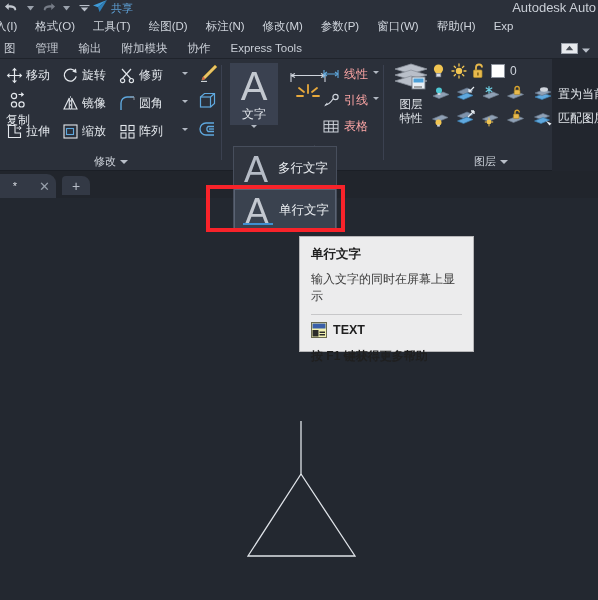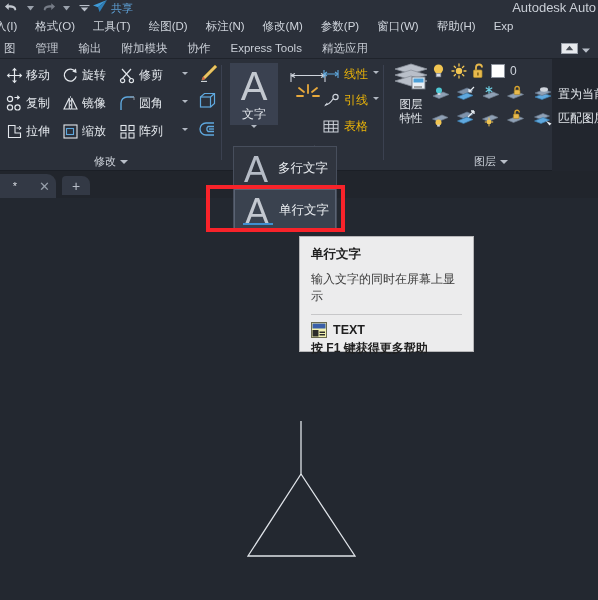--- a/index.html
+++ b/index.html
@@ -92,21 +92,21 @@
     position: absolute; display: flex; flex-direction: column; align-items: center;
     width: 48px;
   }
   .big-btn .glyph { height: 42px; display: flex; align-items: flex-end; justify-content: center; }
   .big-btn .cap { color: #e3e7ec; font-size: 12px; margin-top: 1px; }
   .big-btn.active-btn { background: #3a4150; }
 
   .ann-item {
     position: absolute; display: flex; align-items: center; gap: 4px; height: 21px;
   }
-  .ann-item .lbl { color: #eab308; font-size: 12px; white-space: nowrap; }
+  .ann-item .lbl { color: #fca5a5; font-size: 12px; white-space: nowrap; }
 
   
   .layer-btn { position: absolute; display: flex; flex-direction: column; align-items: center; width: 46px; }
   .layer-btn .cap { color: #e3e7ec; font-size: 11.5px; line-height: 14px; }
   .layer-row { position: absolute; display: flex; align-items: center; gap: 5px; height: 20px; }
   .layer-row .lbl { color: #e3e7ec; font-size: 12px; white-space: nowrap; }
   .swatch { width: 14px; height: 14px; background: #fff; border: 1px solid #8d939d; }
   .lname { color: #cfd4dc; font-size: 12px; }
 
   
@@ -161,21 +161,21 @@
   .tooltip {
     position: absolute; left: 299px; top: 236px; width: 175px; height: 116px;
     background: #ececed; border: 1px solid #b6b6b8; z-index: 50;
     padding: 9px 11px 0 11px;
   }
   .tt-title { color: #1f1f1f; font-size: 12.5px; font-weight: bold; }
   .tt-desc { color: #3b3b3b; font-size: 12px; margin-top: 8px; }
   .tt-hr { height: 1px; background: #c7c7c9; margin: 9px 0 7px 0; }
   .tt-cmd { display: flex; align-items: center; gap: 6px; }
   .tt-cmd .cmdname { color: #1f1f1f; font-size: 12.5px; font-weight: bold; }
-  .tt-help { color: #1f1f1f; font-size: 12px; font-weight: bold; margin-top: 2px; }
+  .tt-help { color: #1f1f1f; font-size: 12px; font-weight: bold; margin-top: 10px; }
 </style>
 </head>
 <body>
 
 <div id="app">
 
   <div class="qat-bar">
     <div class="qat-icons">
       <span class="ic">
         <svg width="17" height="13" viewBox="0 0 17 13">
@@ -232,21 +232,20 @@
   </div>
 
   <div class="ribbon-tabs">
     <div class="tabs-row" id="ribbon-tabs-row">
         <div class="ribbon-tab">图</div>
         <div class="ribbon-tab">管理</div>
         <div class="ribbon-tab">输出</div>
         <div class="ribbon-tab">附加模块</div>
         <div class="ribbon-tab">协作</div>
         <div class="ribbon-tab">Express Tools</div>
-        <div class="ribbon-tab">精选应用</div>
         <div class="tab-spacer"></div>
         <div class="ribbon-min">
           <span class="min-btn">
             <svg width="9" height="6" viewBox="0 0 9 6">
               <path d="M4.5 0.8 L8.2 5.2 L0.8 5.2 Z" fill="#4a4f58"></path>
             </svg>
           </span>
           <span><svg width="8" height="5" viewBox="0 0 8 5">
               <path d="M0 0.5 L8 0.5 L4 4.8 Z" fill="#b9bfc9"></path>
             </svg></span>
@@ -294,21 +293,21 @@
                 <circle cx="12.4" cy="13.6" r="2.1"></circle>
             </g>
           </svg>
         </span>
         <span class="lbl">修剪</span>
       </div>
       <span style="position:absolute; left:182px; top:13px;">
         <span class="caret-sm" style="display:block;"></span>
       </span>
 
-      <div class="mod-item" style="left:6px; top:33px;">
+      <div class="mod-item" style="left:6px; top:33px;flex-direction:column;">
         <span class="icon">
           <svg width="17" height="17" viewBox="0 0 17 17">
             <g stroke="#e3e7ec" stroke-width="1.2" fill="none">
               <circle cx="4" cy="4" r="2.6"></circle>
                 <circle cx="4" cy="12.4" r="2.6"></circle>
                 <circle cx="11.5" cy="12.4" r="2.6"></circle>
               <path d="M8.5 2.5 L13 2.5 M11.2 0.8 L13.2 2.5 L11.2 4.2"></path>
             </g>
           </svg>
         </span>

